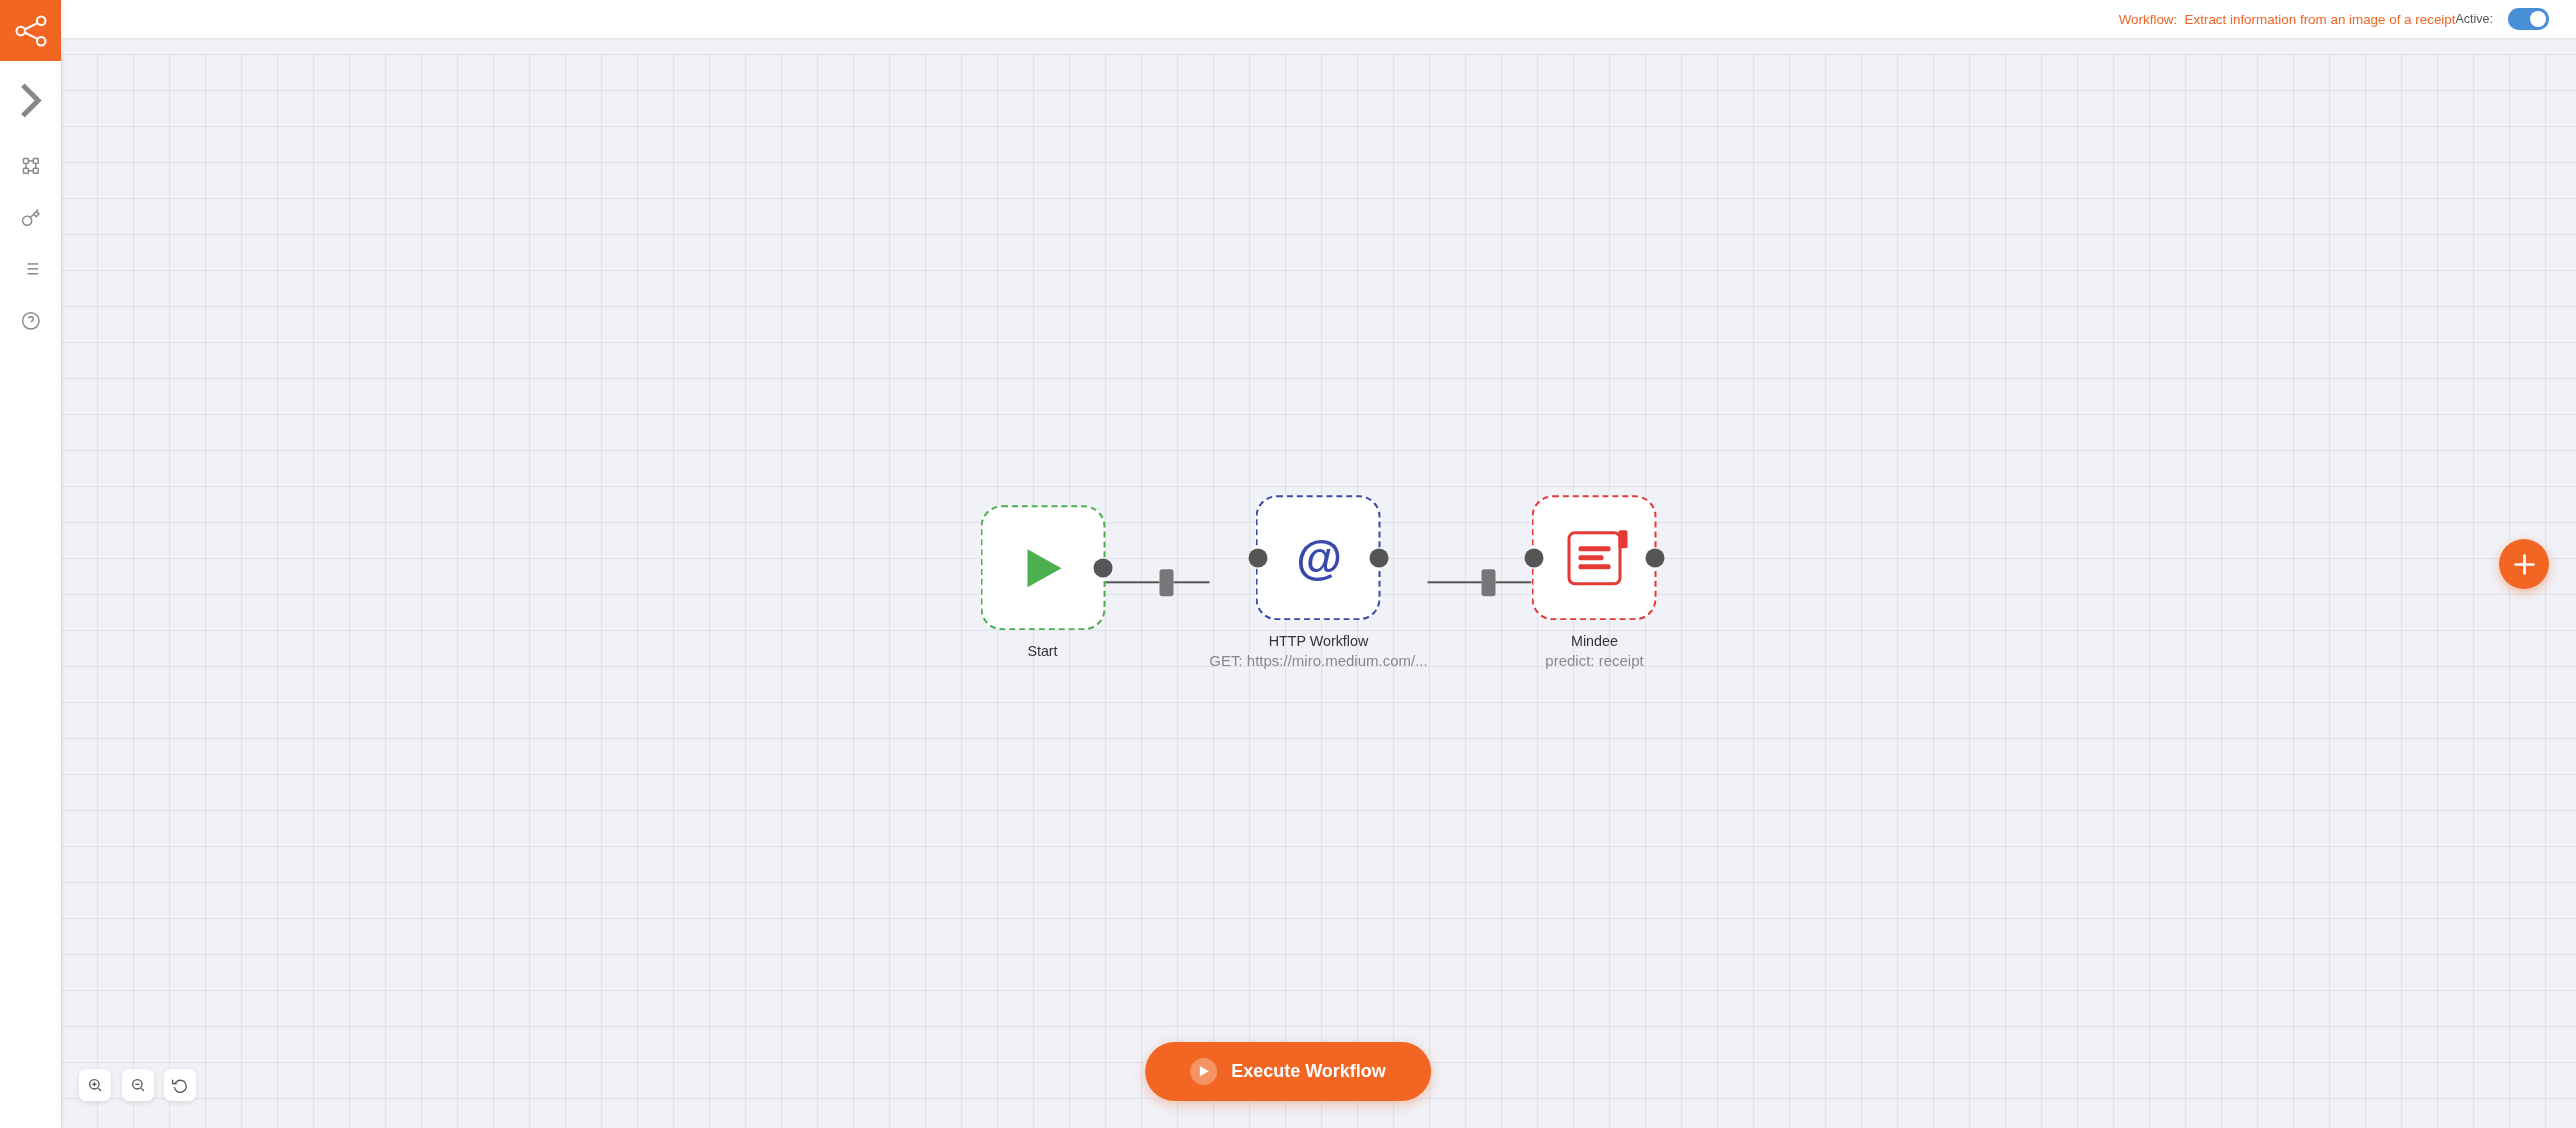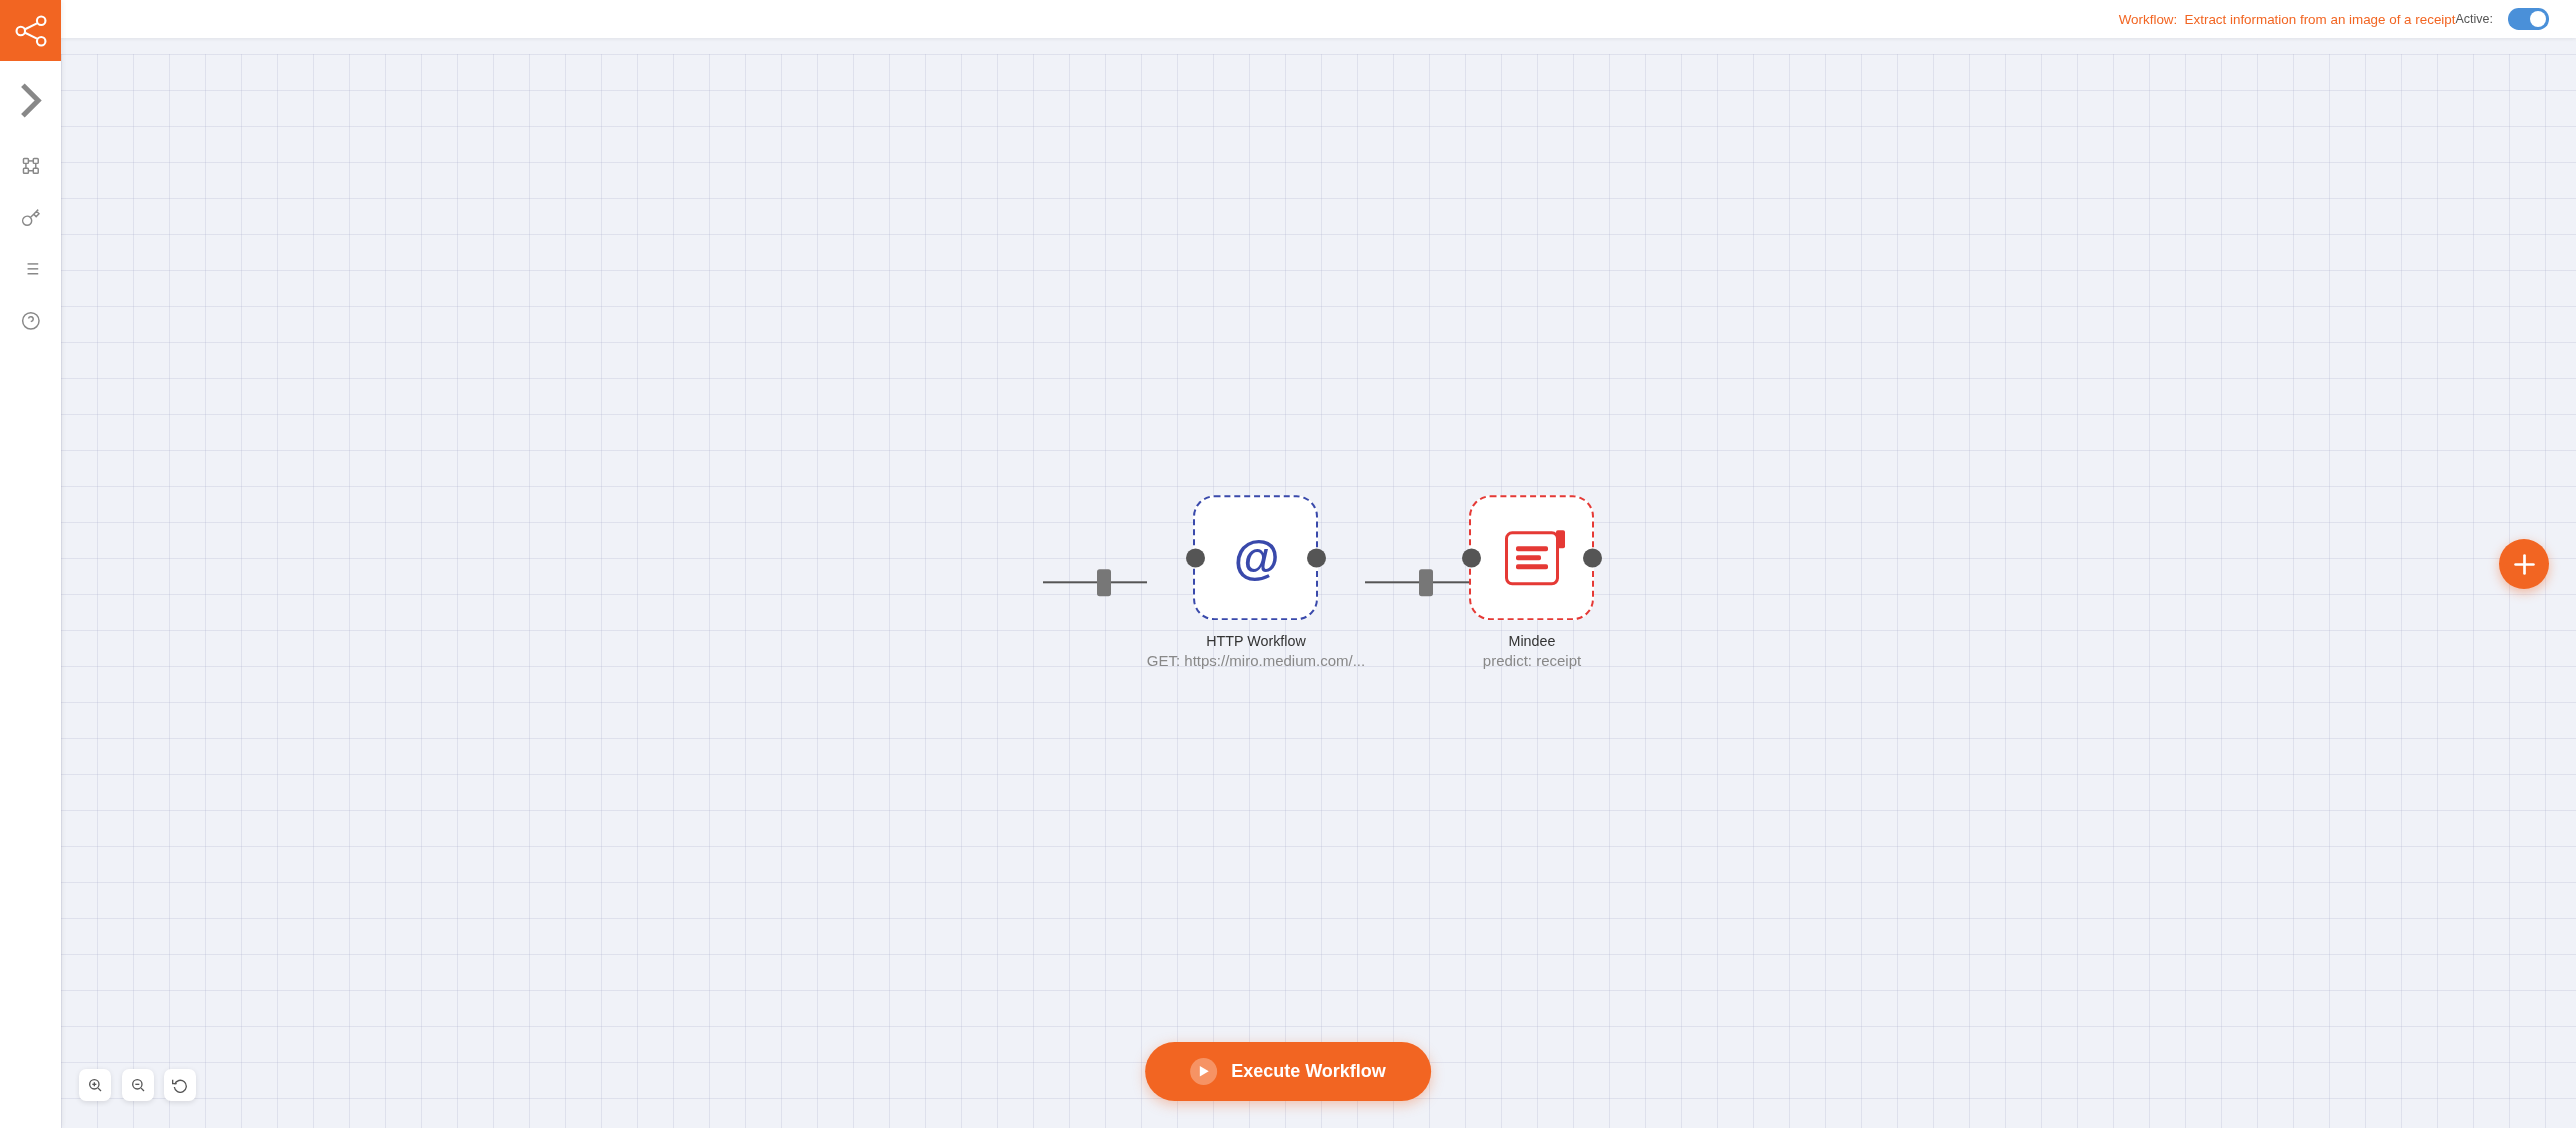--- a/index.html
+++ b/index.html
@@ -386,20 +386,27 @@
   <div class="header-right">
     <span>Active:</span>
     <div class="toggle-switch"></div>
   </div>
 </div>
 
 <div class="canvas">
 
   <div class="workflow-area">
 
+    <div class="node-wrapper">
+      <div class="node-box start-node">
+        <div class="play-triangle"></div>
+        <div class="node-connector-right"></div>
+      </div>
+      <div class="node-label">Start</div>
+    </div>
 
     <div class="connector">
       <div class="line"></div>
       <div class="rect-connector"></div>
       <div class="line" style="width:36px;"></div>
     </div>
 
     <div class="node-wrapper">
       <div class="node-box http-node">
         <span class="http-icon">@</span>

